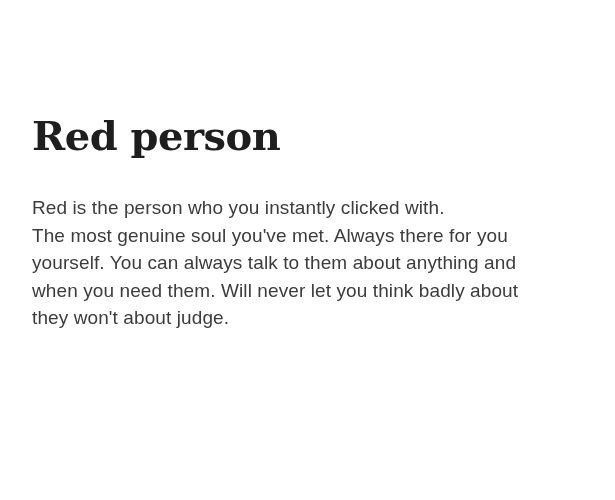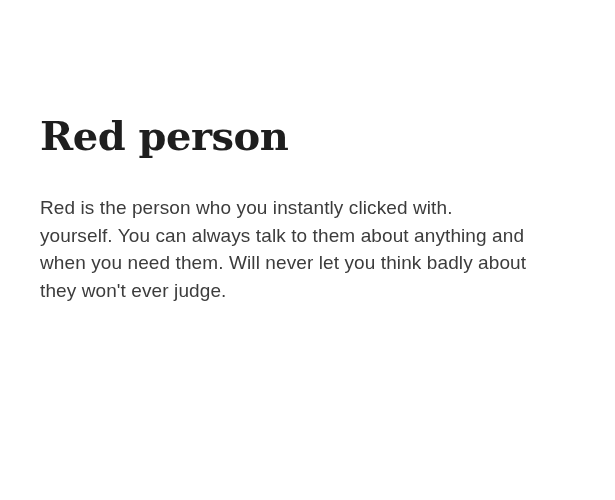--- a/index.html
+++ b/index.html
@@ -10,21 +10,21 @@
     width: 615px;
     height: 500px;
     background: #ffffff;
     overflow: hidden;
     font-family: "Liberation Sans", sans-serif;
   }
   .card {
     box-sizing: border-box;
     width: 569px;
     height: 500px;
-    padding: 112px 40px 0 40px;
+    padding: 112px 40px 0 32px;
     background: #ffffff;
   }
   .heading {
     margin: 0 0 34px 0;
     font-family: "DejaVu Serif", "Liberation Serif", serif;
     font-weight: 700;
     font-size: 40px;
     line-height: 1.2;
     letter-spacing: -0.5px;
     color: #1e1e1e;
@@ -40,17 +40,18 @@
     white-space: nowrap;
   }
 </style>
 </head>
 <body>
 
 <div class="card">
   <h1 class="heading">Red person</h1>
   <div class="body-text">
     <div class="body-line">Red is the person who you instantly clicked with.</div>
+    <div class="body-line">The most genuine soul you've met. Always there for you</div>
     <div class="body-line">yourself. You can always talk to them about anything and</div>
     <div class="body-line">when you need them. Will never let you think badly about</div>
-    <div class="body-line">they won't ever judge.</div>
+    <div class="body-line">they won't about judge.</div>
   </div>
 </div>
 
 </body></html>

